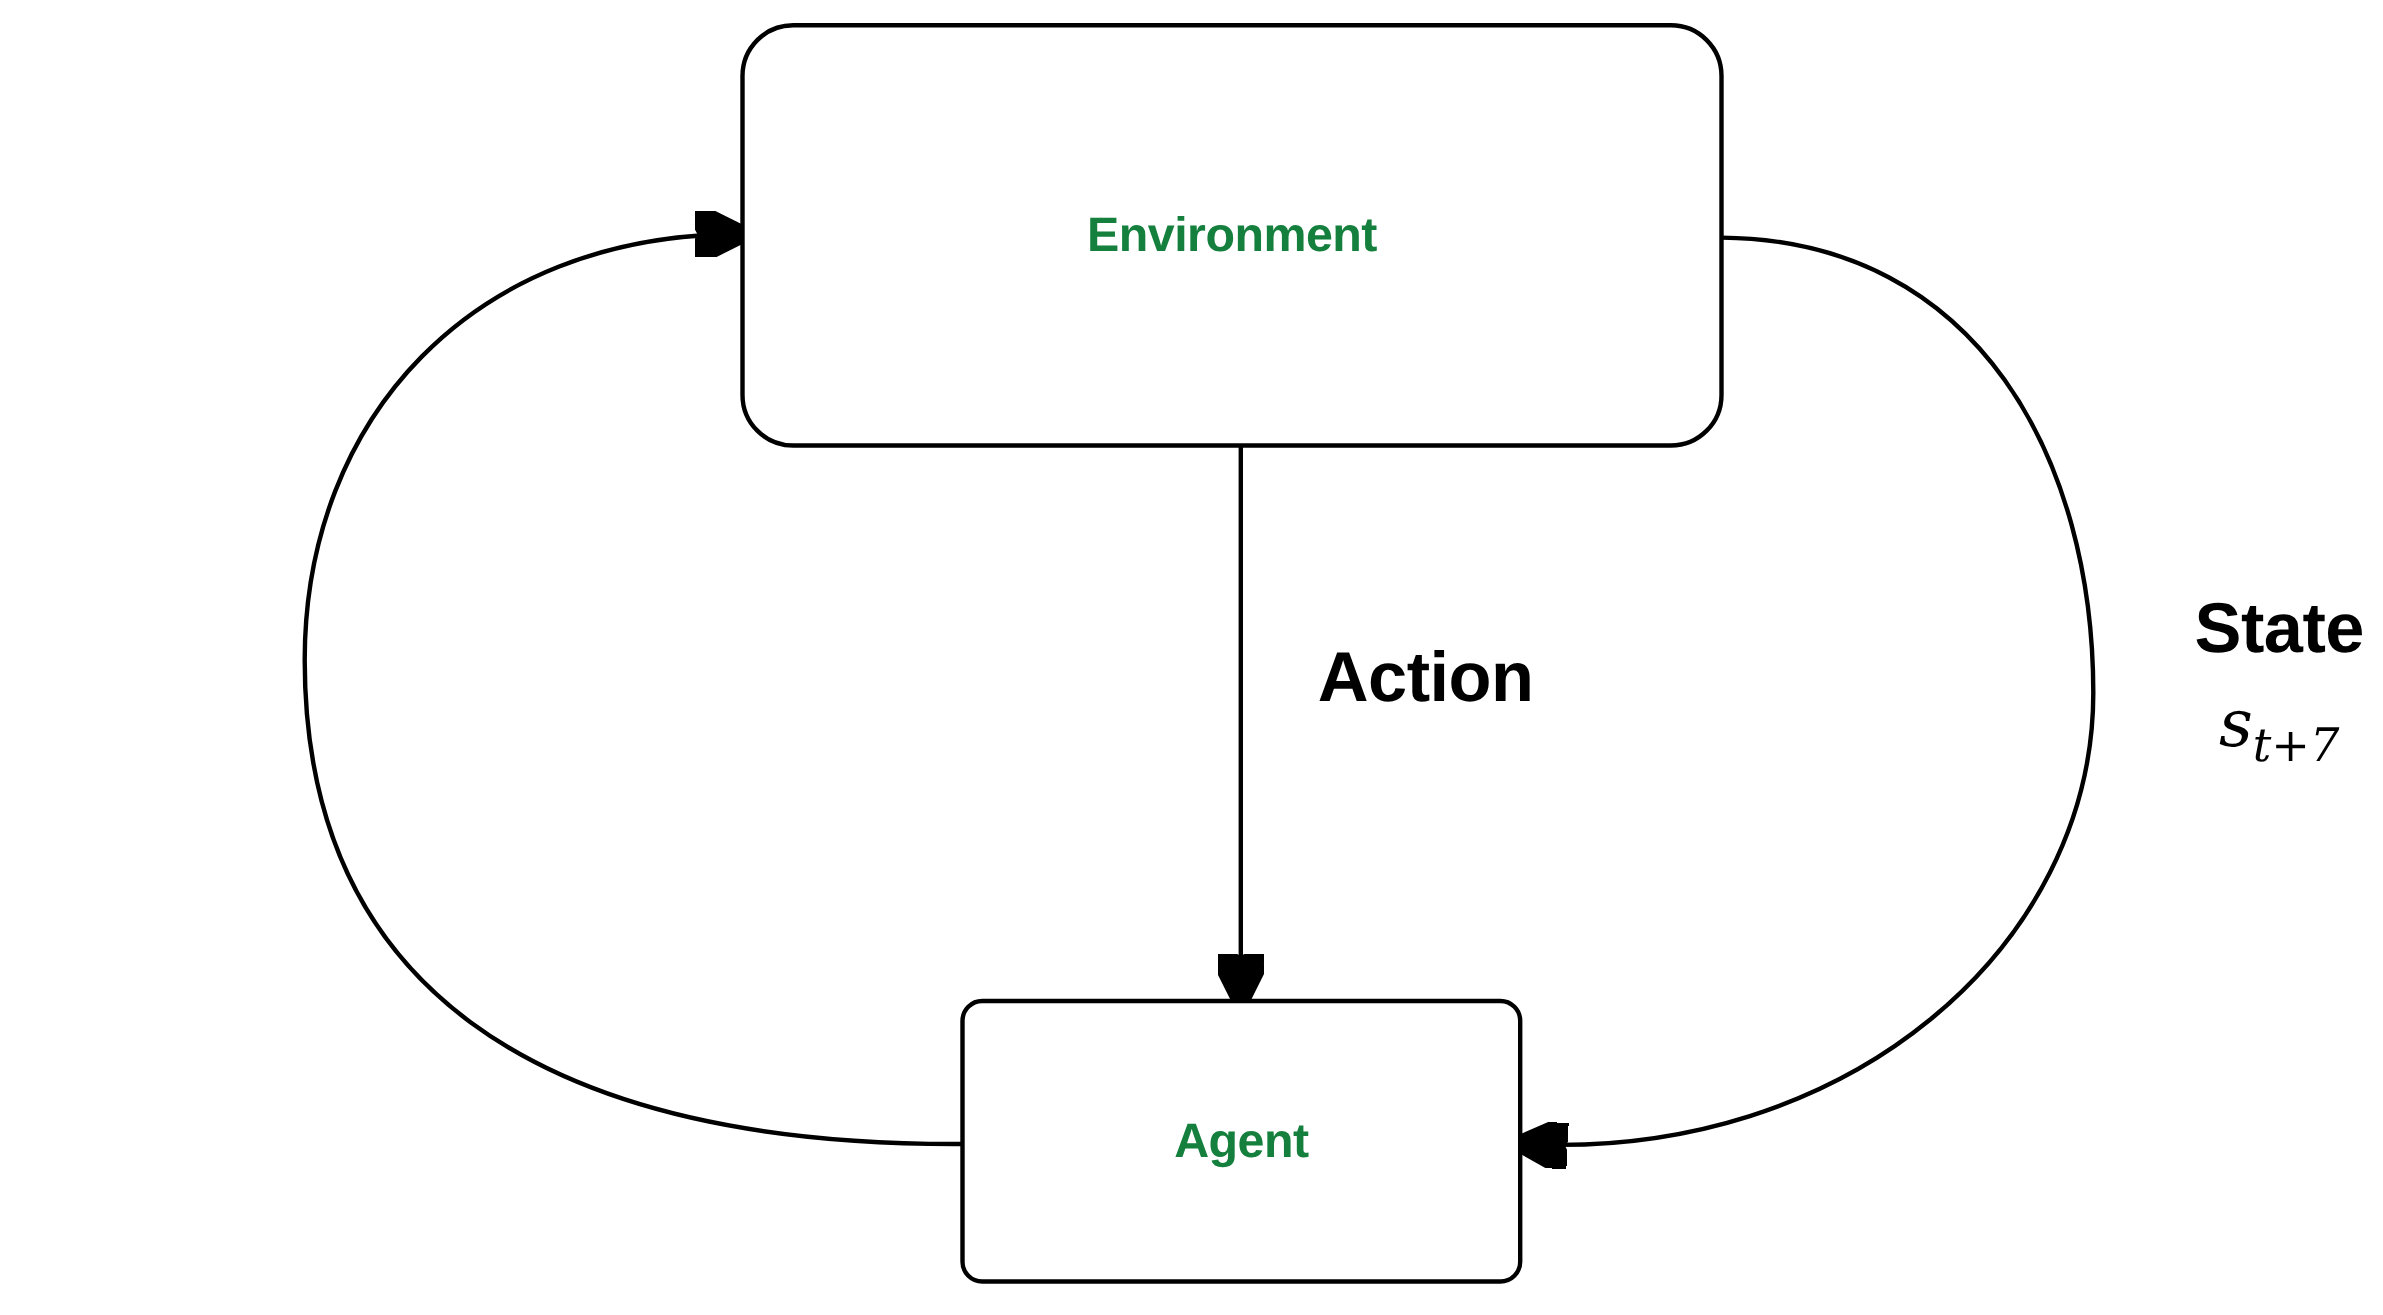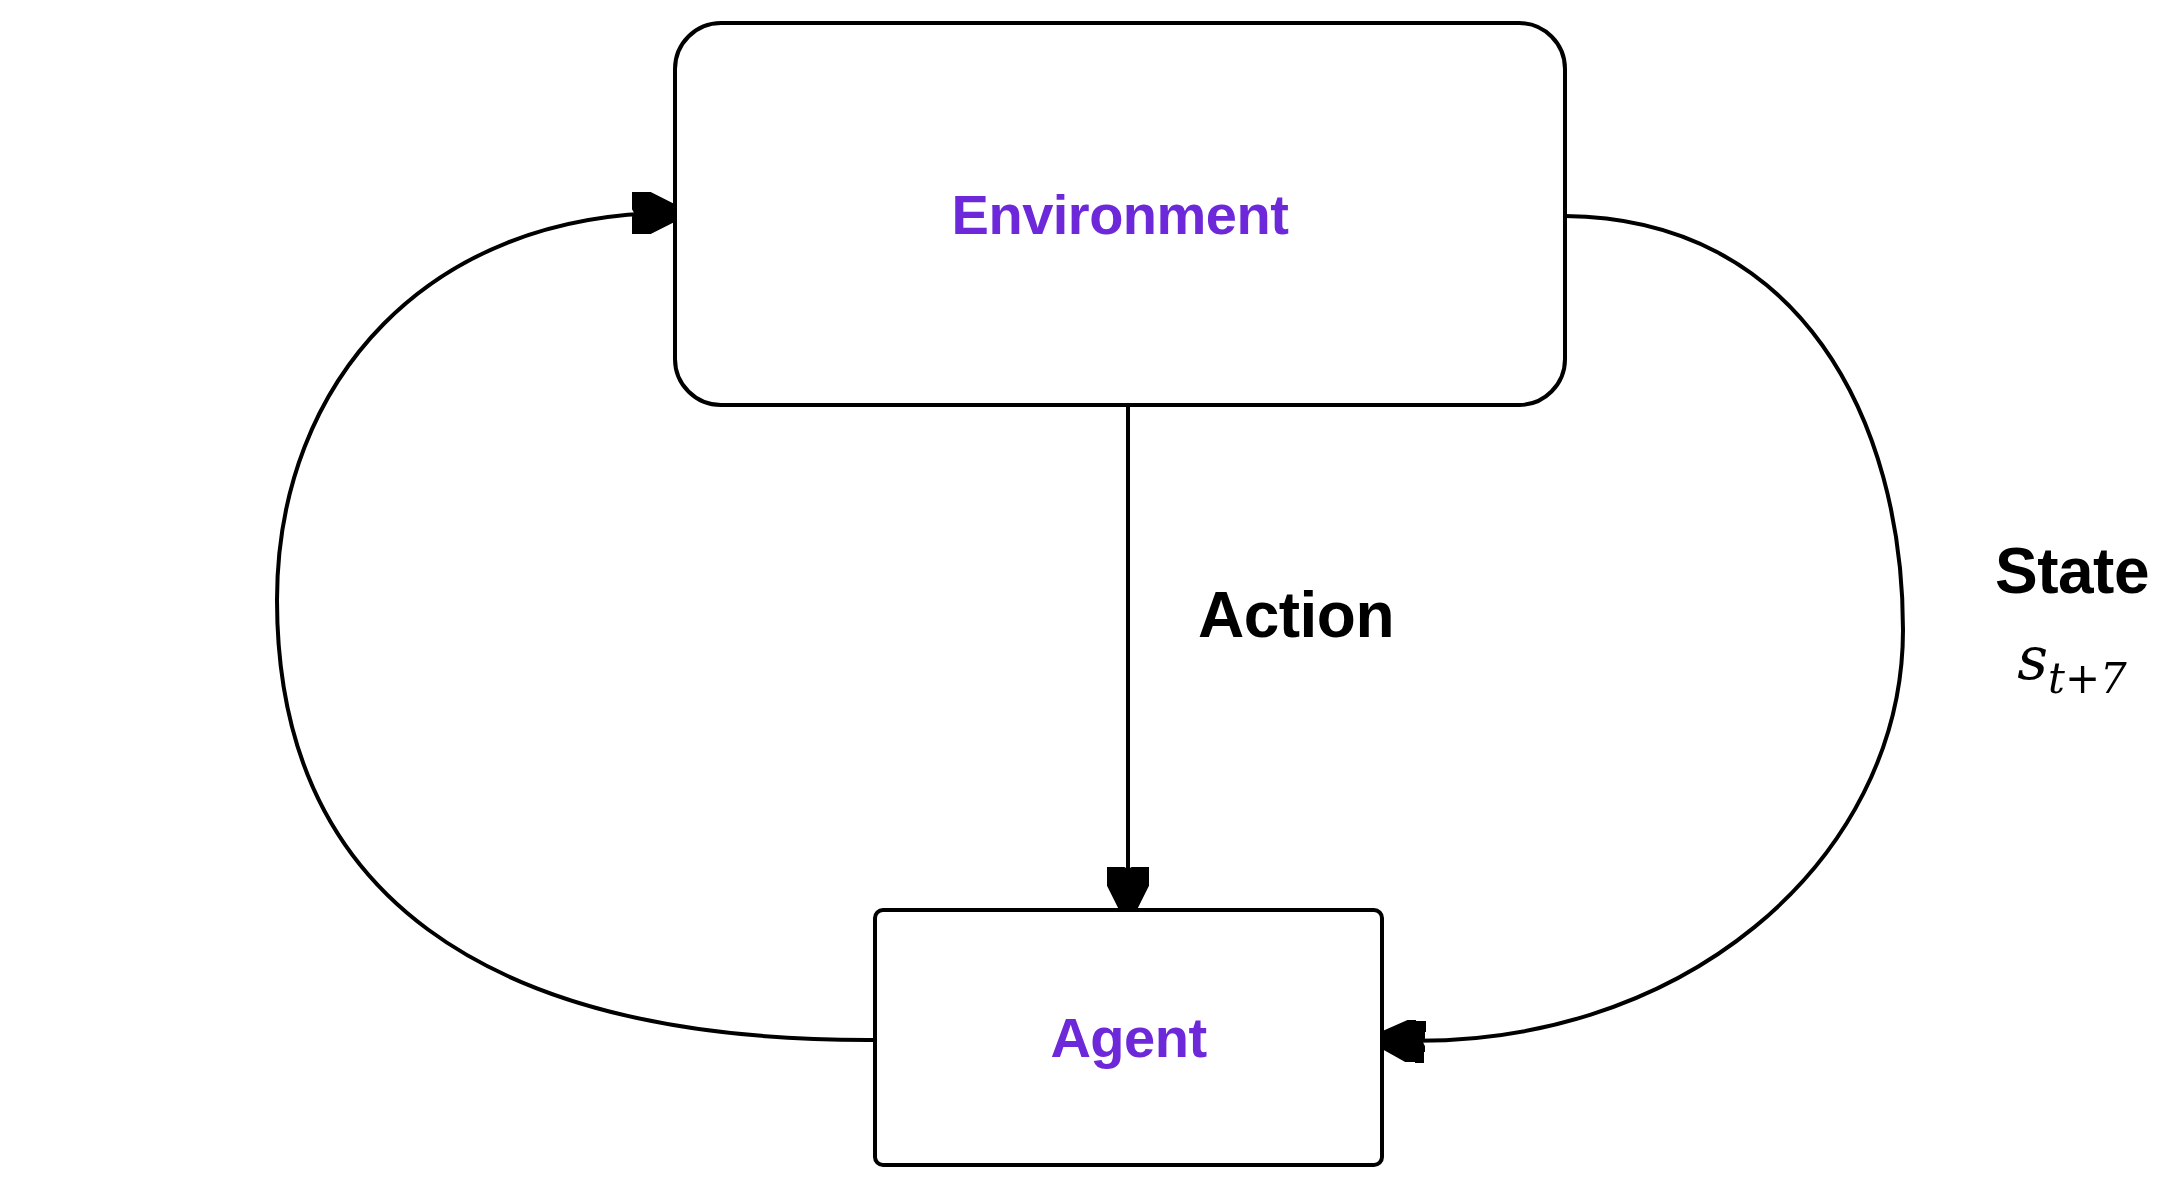--- a/index.html
+++ b/index.html
@@ -29,27 +29,27 @@
     display: flex; align-items: center; justify-content: center;
   }
   .node-env {
     left: 673px; top: 21px;
     width: 894px; height: 386px;
     border-radius: 48px;
   }
   .node-agent {
     left: 873px; top: 908px;
     width: 511px; height: 259px;
-    border-radius: 10px;
+    border-radius: 20px;
   }
   .node-label {
     font-weight: bold;
-    font-size: 56px;
+    font-size: 44px;
     letter-spacing: -0.5px;
-    color: #6d28d9;
+    color: #15803d;
     white-space: nowrap;
   }
 
   .edge-label {
     position: absolute;
     width: 250px;
     text-align: center;
     color: #000000;
   }
   .edge-label .word {

